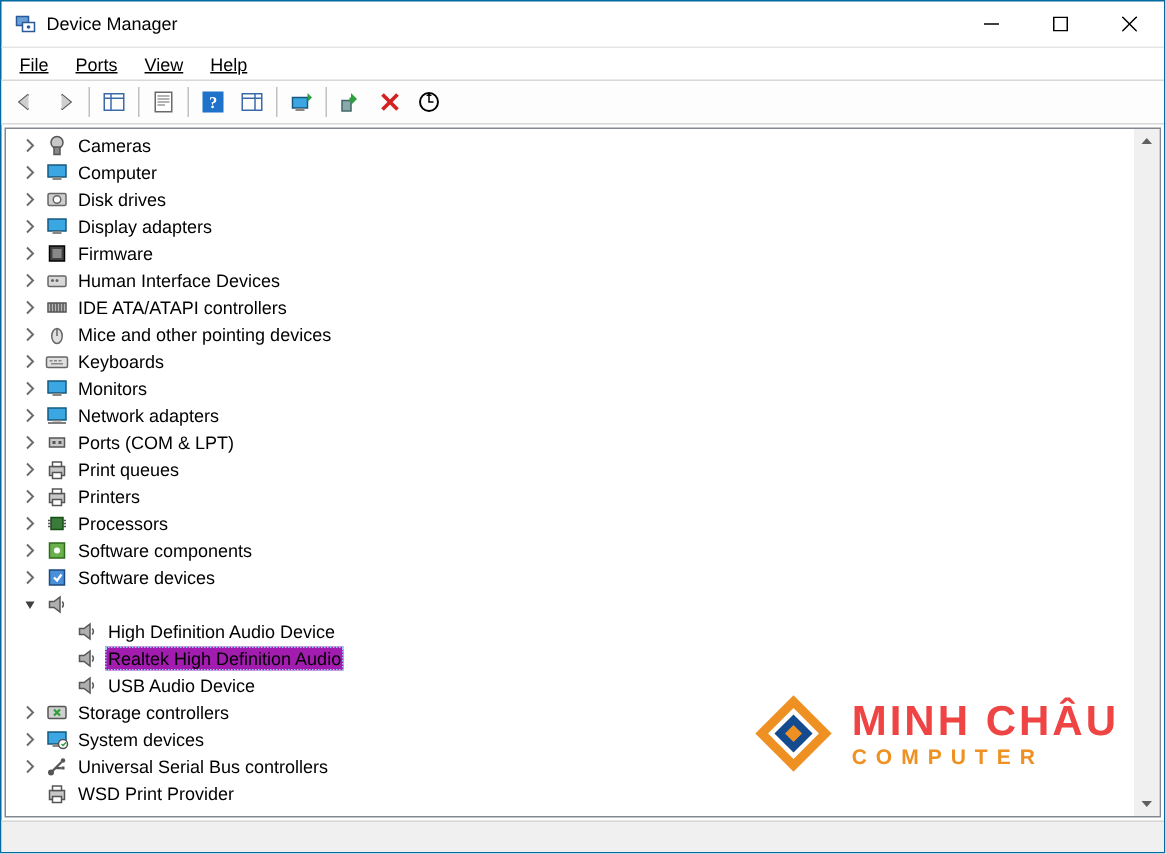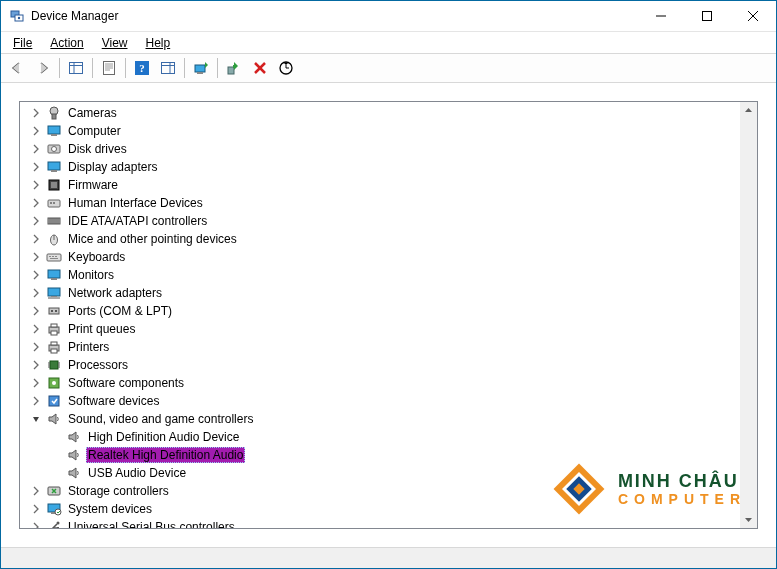--- a/index.html
+++ b/index.html
@@ -13,39 +13,39 @@
   .win-btn svg{pointer-events:none;}
   
   .menubar{height:21px;display:flex;align-items:center;padding:0 4px;gap:2px;text-decoration:underline;}
   .menubar .menu-item{padding:2px 8px;border-radius:0;}
   
   .toolbar{height:28px;border-top:1px solid #d8d8d8;border-bottom:1px solid #d8d8d8;display:flex;align-items:center;padding:0 4px;gap:2px;background:#fdfdfd;}
   .tb-btn{width:24px;height:24px;display:flex;align-items:center;justify-content:center;}
   .tb-sep{width:1px;height:20px;background:#c0c0c0;margin:0 2px;}
   
   .client{flex:1;display:flex;border-top:none;position:relative;}
-  .tree-wrap{flex:1;border:1px solid #828790;margin:18px;overflow:hidden;position:relative;background:#fff;}
+  .tree-wrap{flex:1;border:1px solid #828790;margin:2px;overflow:hidden;position:relative;background:#fff;}
   .tree{position:absolute;inset:0 17px 0 0;overflow:hidden;padding:2px 0 0 0;}
   .scrollbar{position:absolute;top:0;right:0;bottom:0;width:17px;background:#f0f0f0;display:flex;flex-direction:column;}
   .scroll-arrow{height:17px;display:flex;align-items:center;justify-content:center;color:#606060;}
   .scroll-track{flex:1;}
   .tree-row{height:18px;display:flex;align-items:center;white-space:nowrap;}
   .tree-row .expander{width:16px;height:16px;display:flex;align-items:center;justify-content:center;margin-left:8px;color:#6b6b6b;}
   .tree-row .expander.blank{visibility:hidden;}
   .tree-row.lvl1 .pad{width:0;}
   .tree-row.lvl2 .pad{width:20px;}
   .tree-row .icon{width:16px;height:16px;margin:0 4px 0 2px;display:inline-flex;align-items:center;justify-content:center;}
   .tree-row .label{padding:0 2px;}
   .tree-row.selected .label{background:#a21caf;border:1px dotted #99ccf3;padding:0 1px;}
   
   .statusbar{height:20px;border-top:1px solid #d8d8d8;background:#f0f0f0;}
   
   .wm{position:absolute;right:30px;bottom:50px;display:flex;align-items:center;gap:10px;pointer-events:none;}
   .wm .wm-text{display:flex;flex-direction:column;line-height:1;}
-  .wm .wm-top{font-family:Arial,sans-serif;font-weight:900;font-size:18px;letter-spacing:2px;color:#14532d;}
+  .wm .wm-top{font-family:Arial,sans-serif;font-weight:900;font-size:28px;letter-spacing:2px;color:#ef4444;}
   .wm .wm-bot{font-family:Arial,sans-serif;font-weight:700;font-size:14px;letter-spacing:6px;color:#ef9122;margin-top:2px;}
 </style>
 </head>
 <body>
 
 <div class="window">
 
   <div class="titlebar">
     <span class="app-icon">
       <svg width="16" height="16" viewBox="0 0 16 16">
@@ -70,21 +70,21 @@
         <svg width="10" height="10">
             <line x1="0" y1="0" x2="10" y2="10" stroke="#000"></line>
             <line x1="10" y1="0" x2="0" y2="10" stroke="#000"></line>
           </svg>
       </div>
     </div>
   </div>
 
   <div class="menubar">
     <span class="menu-item">File</span>
-    <span class="menu-item">Action</span>
+    <span class="menu-item">Ports</span>
     <span class="menu-item">View</span>
     <span class="menu-item">Help</span>
   </div>
 
   <div class="toolbar">
     <div class="tb-btn">
       <svg width="16" height="16" viewBox="0 0 16 16">
           <path d="M10 3 L4 8 L10 13" fill="none" stroke="#5a5a5a" stroke-width="1.5"></path>
           <path d="M10 3 L4 8 L10 13 Z" fill="#cfcfcf"></path>
         </svg>
@@ -439,21 +439,20 @@
               <svg width="10" height="10">
                 <path d="M2 3 L8 3 L5 8 Z" fill="#404040"></path>
               </svg>
             </span>
             <span class="icon">
               <svg width="16" height="16" viewBox="0 0 16 16">
                 <path d="M3 6 L6 6 L10 3 L10 13 L6 10 L3 10 Z" fill="#b0b0b0" stroke="#555"></path>
                 <path d="M11.5 6 Q13 8 11.5 10" fill="none" stroke="#555"></path>
               </svg>
             </span>
-            <span class="label">Sound, video and game controllers</span>
           </div>
           <div class="tree-row lvl2">
             <span class="pad"></span>
             <span class="expander blank"></span>
             <span class="icon">
               <svg width="16" height="16" viewBox="0 0 16 16">
                 <path d="M3 6 L6 6 L10 3 L10 13 L6 10 L3 10 Z" fill="#b0b0b0" stroke="#555"></path>
                 <path d="M11.5 6 Q13 8 11.5 10" fill="none" stroke="#555"></path>
               </svg>
             </span>

